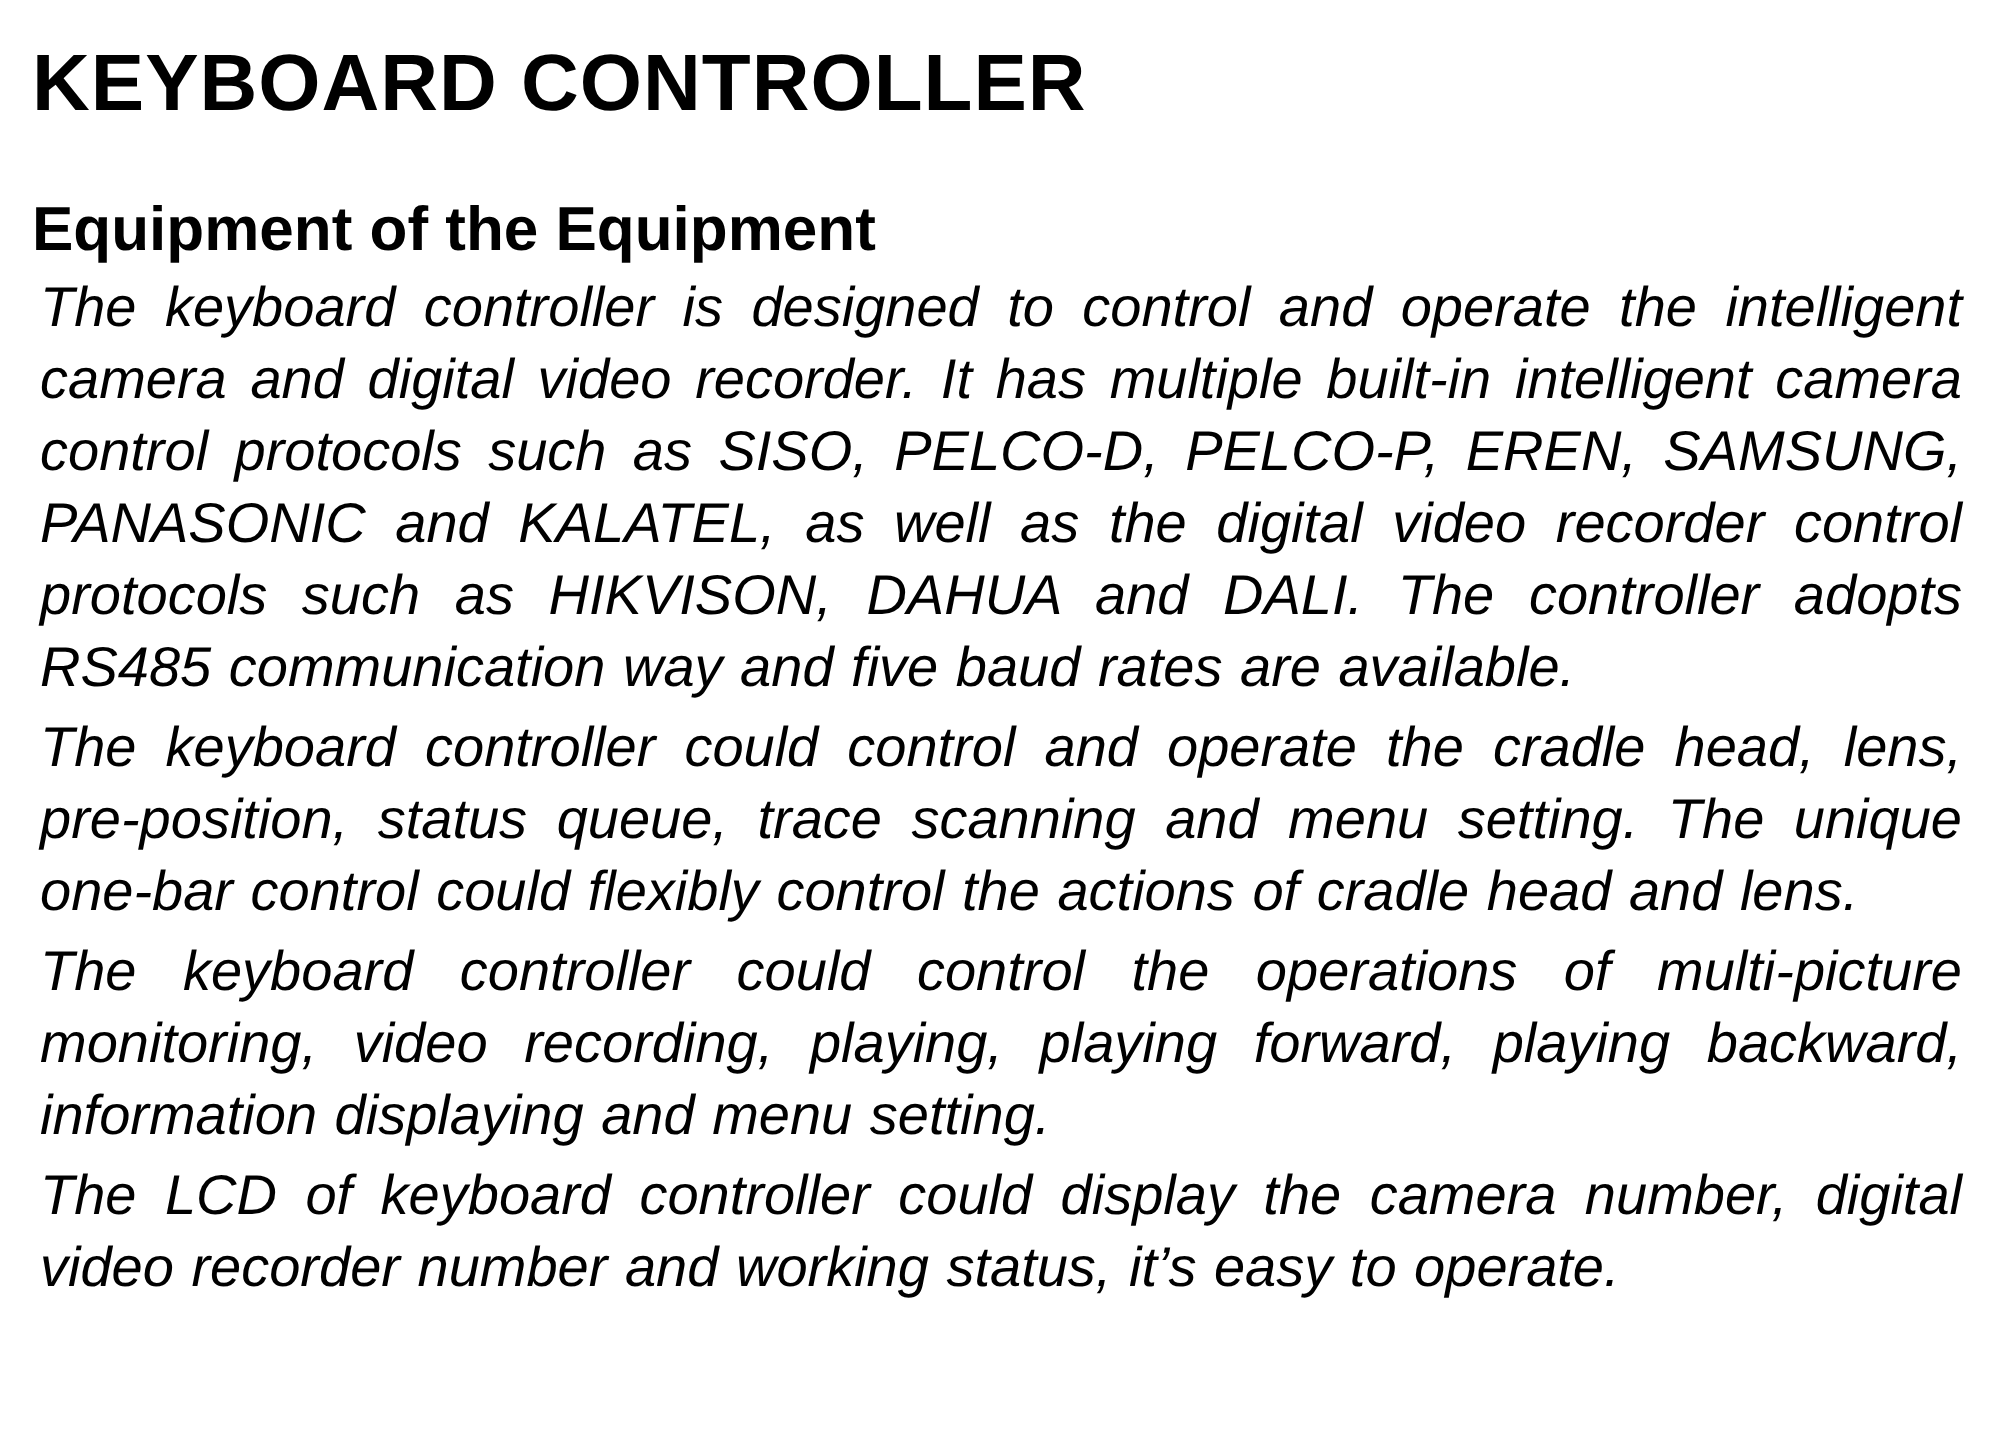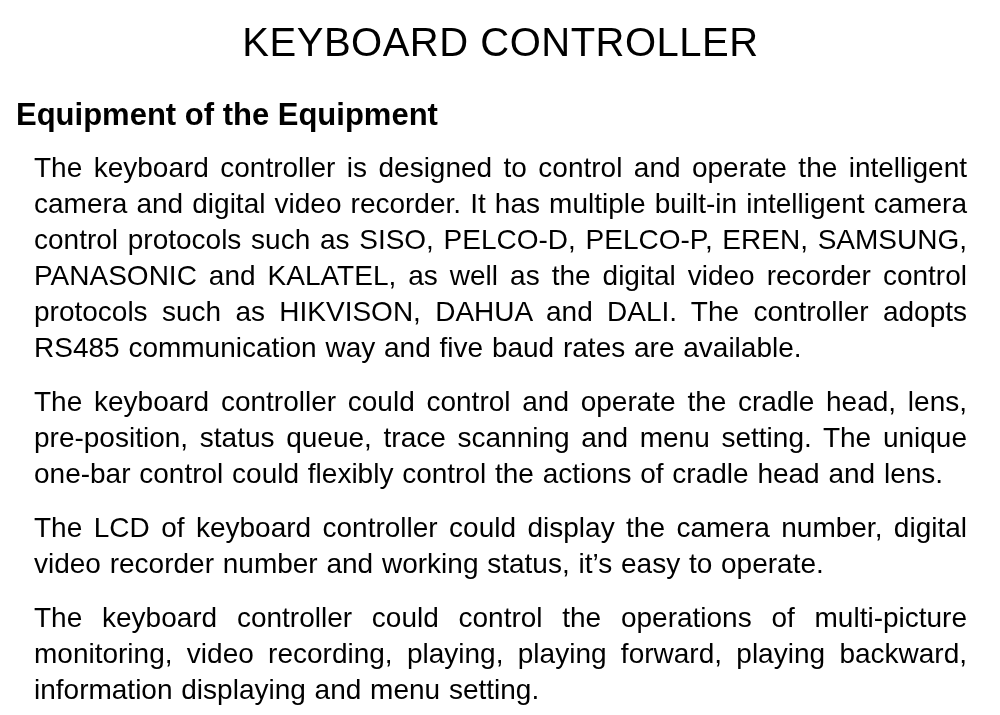--- a/index.html
+++ b/index.html
@@ -17,50 +17,51 @@
   }
   .page {
     box-sizing: border-box;
     width: 1000px;
     height: 715px;
     padding: 14px 15px 0 16px;
     background: #ffffff;
   }
   .doc-title {
     margin: 4px 0 0 0;
-    text-align: center;
+    text-align: left;
     font-size: 40px;
     line-height: 48px;
-    font-weight: normal;
+    font-weight: bold;
     letter-spacing: 0.5px;
     white-space: nowrap;
   }
   .section-heading {
     margin: 32px 0 4px 0;
     font-size: 31px;
     line-height: 34px;
     font-weight: bold;
   }
   .body-paragraph {
-    margin: 18px;
+    margin: 4px;
     font-size: 28px;
     line-height: 36px;
     text-align: justify;
     text-justify: inter-word;
     word-spacing: 1px;
+    font-style: italic;
   }
 </style>
 </head>
 <body>
 
 <div class="page">
   <h1 class="doc-title">KEYBOARD CONTROLLER</h1>
 
   <h2 class="section-heading">Equipment of the Equipment</h2>
 
   <p class="body-paragraph">The keyboard controller is designed to control and operate the intelligent camera and digital video recorder. It has multiple built-in intelligent camera control protocols such as SISO, PELCO-D, PELCO-P, EREN, SAMSUNG, PANASONIC and KALATEL, as well as the digital video recorder control protocols such as HIKVISON, DAHUA and DALI. The controller adopts RS485 communication way and five baud rates are available.</p>
 
   <p class="body-paragraph">The keyboard controller could control and operate the cradle head, lens, pre-position, status queue, trace scanning and menu setting. The unique one-bar control could flexibly control the actions of cradle head and lens.</p>
 
+  <p class="body-paragraph">The keyboard controller could control the operations of multi-picture monitoring, video recording, playing, playing forward, playing backward, information displaying and menu setting.</p>
+
   <p class="body-paragraph">The LCD of keyboard controller could display the camera number, digital video recorder number and working status, it’s easy to operate.</p>
-
-  <p class="body-paragraph">The keyboard controller could control the operations of multi-picture monitoring, video recording, playing, playing forward, playing backward, information displaying and menu setting.</p>
 </div>
 
 </body></html>

